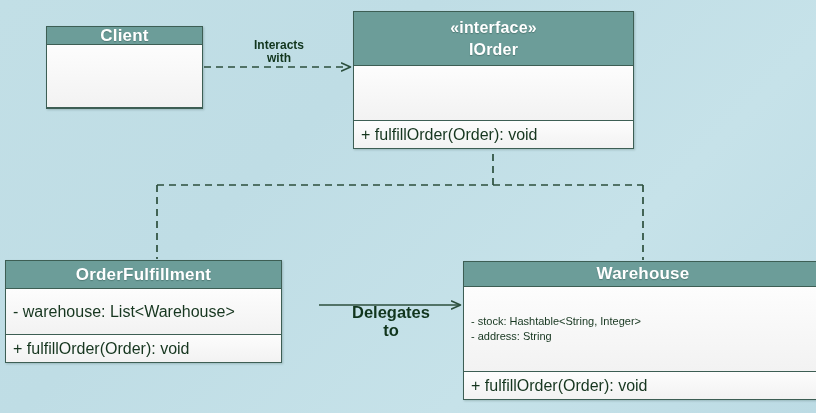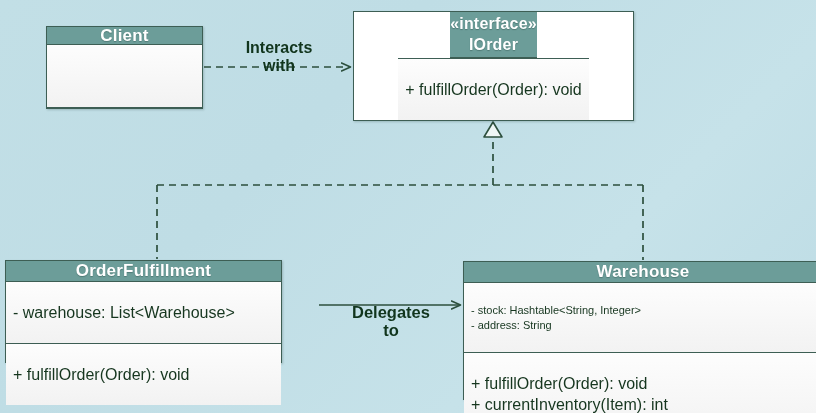--- a/index.html
+++ b/index.html
@@ -41,21 +41,21 @@
     display: flex;
     flex-direction: column;
     align-items: center;
     justify-content: center;
     text-shadow: 0 1px 1px rgba(30,60,55,0.35);
   }
   .uml-compartment {
     box-sizing: border-box;
     background: linear-gradient(180deg, #fdfdfd 0%, #f2f2f2 100%);
     color: #16361f;
-    padding: 20px 7px;
+    padding: 3px 7px;
     display: flex;
     flex-direction: column;
     justify-content: center;
   }
   .uml-compartment + .uml-compartment {
     border-top: 1.5px solid #3d5e54;
   }
   .uml-compartment .member {
     white-space: nowrap;
     line-height: 1.32;
@@ -63,21 +63,21 @@
   .empty-compartment {
     padding: 0;
   }
 
   
   #client-class      { left: 46px;  top: 26px;  width: 157px; height: 83px; }
   #client-class .uml-header { height: 18px; font-size: 17px; }
   #client-class .uml-compartment:nth-of-type(1) { height: 22px; }
   #client-class .uml-compartment:nth-of-type(2) { flex: 1; }
 
-  #iorder-class      { left: 353px; top: 11px;  width: 281px; height: 110px; align-items: center; }
+  #iorder-class      { left: 353px; top: 11px;  width: 281px; height: 138px; }
   #iorder-class .uml-header { height: 54px; font-size: 16px; line-height: 1.35; }
   #iorder-class .uml-compartment:nth-of-type(1) { height: 20px; }
   #iorder-class .uml-compartment:nth-of-type(2) { flex: 1; font-size: 16px; }
 
   #orderfulfillment-class { left: 5px; top: 260px; width: 277px; height: 103px; }
   #orderfulfillment-class .uml-header { height: 28px; font-size: 17px; }
   #orderfulfillment-class .uml-compartment:nth-of-type(1) { height: 33px; font-size: 16px; }
   #orderfulfillment-class .uml-compartment:nth-of-type(2) { flex: 1; font-size: 16px; }
 
   #warehouse-class   { left: 463px; top: 261px; width: 360px; height: 139px; }
@@ -87,21 +87,21 @@
 
   
   .edge-label {
     position: absolute;
     color: #11351d;
     font-weight: bold;
     text-align: center;
     line-height: 1.12;
     white-space: pre-line;
   }
-  #interacts-label  { left: 215px; top: 39px;  width: 128px; font-size: 16px; }
+  #interacts-label  { left: 215px; top: 39px;  width: 128px; font-size: 12px; }
   #delegates-label  { left: 326px; top: 279px; width: 130px; font-size: 16.5px; margin-top: 24px; }
 
   svg.wires {
     position: absolute;
     left: 0; top: 0;
     width: 816px; height: 413px;
     pointer-events: none;
   }
 </style>
 </head>
@@ -172,21 +172,20 @@
   <div class="uml-class" id="warehouse-class">
     <div class="uml-header">
       <span>Warehouse</span>
     </div>
     <div class="uml-compartment">
       <div class="member">- stock: Hashtable&lt;String, Integer&gt;</div>
       <div class="member">- address: String</div>
     </div>
     <div class="uml-compartment">
       <div class="member">+ fulfillOrder(Order): void</div>
-      <div class="member">+ currentInventory(Item): int</div>
     </div>
   </div>
 
   <div class="edge-label" id="interacts-label">Interacts
 with</div>
 
   <div class="edge-label" id="delegates-label">Delegates
 to</div>
 
 </div>

